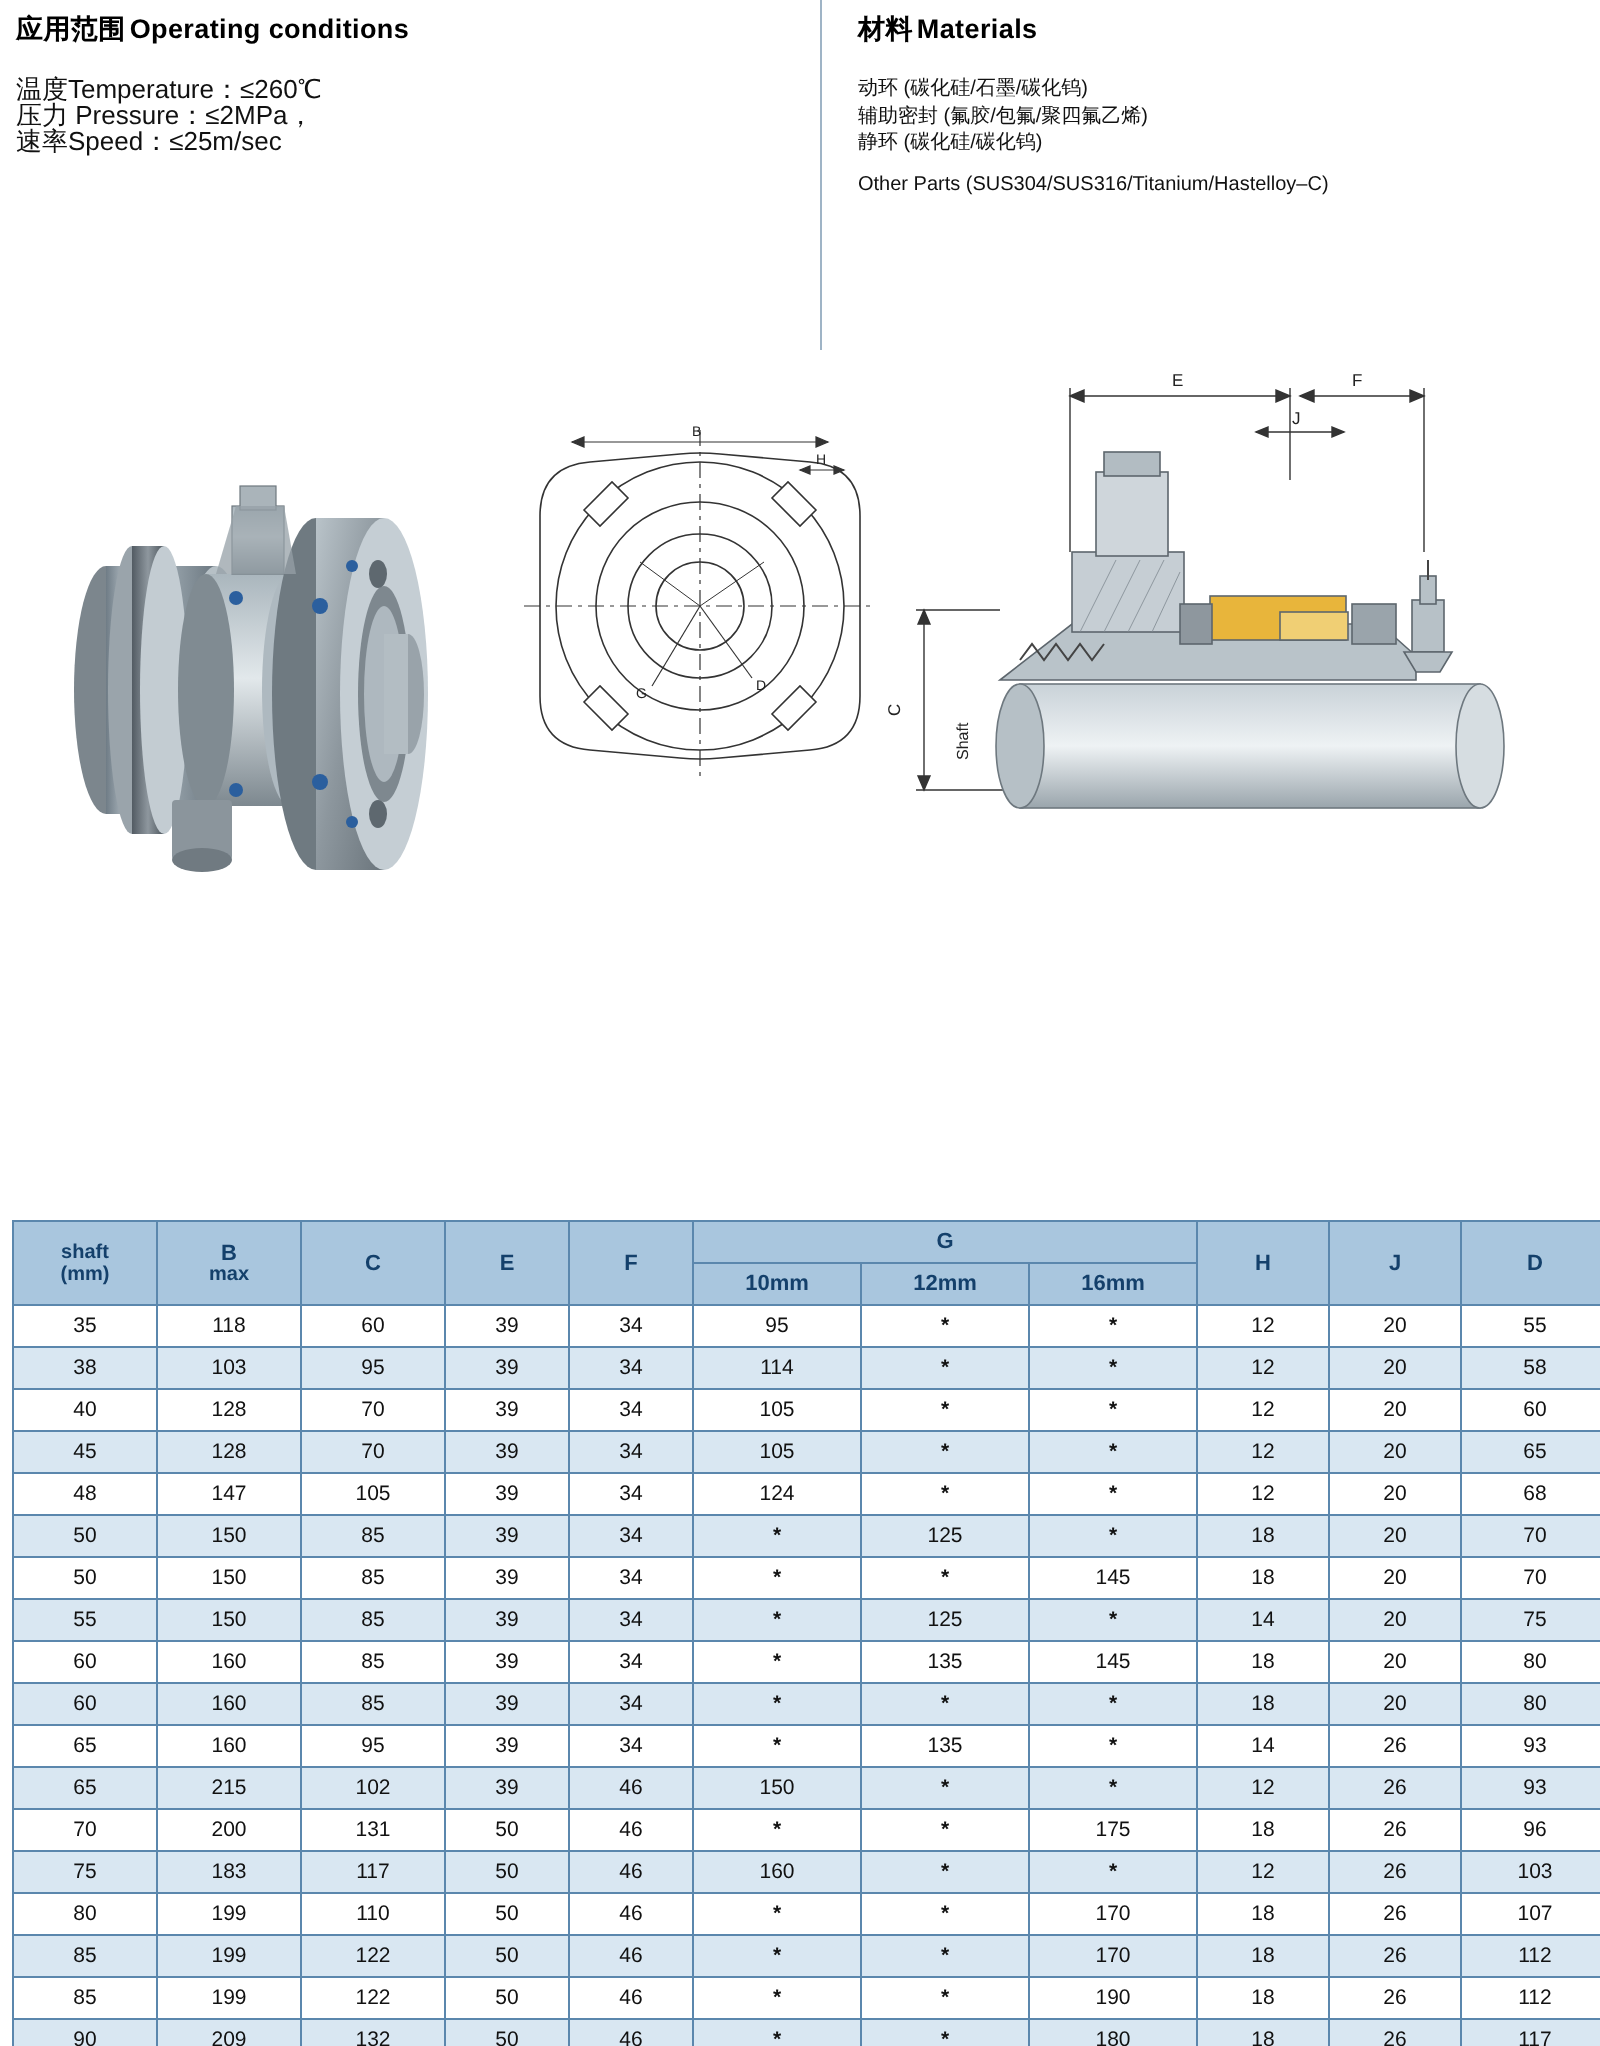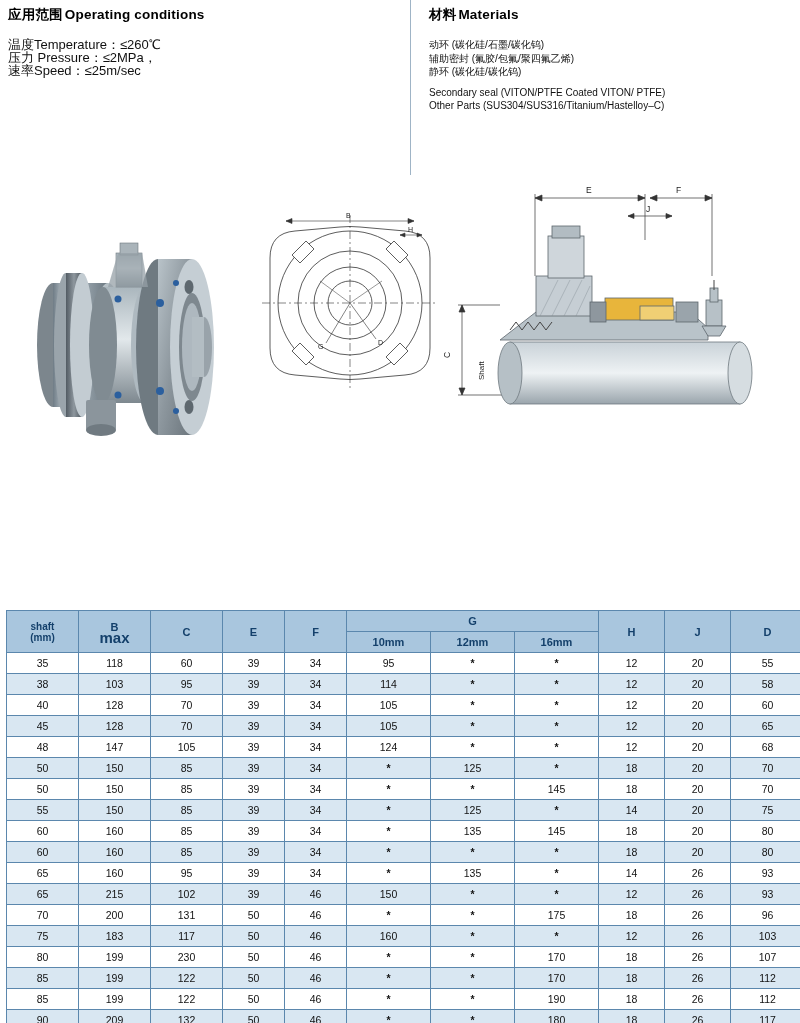--- a/index.html
+++ b/index.html
@@ -102,21 +102,21 @@
   }
   table.dims thead th{
     background:#a9c6de;
     color:#14406b;
     font-weight:bold;
     font-size:11px;
   }
   table.dims tbody tr:nth-child(odd) td{background:#ffffff;}
   table.dims tbody tr:nth-child(even) td{background:#d9e7f2;}
   .shaft-cell{font-size:10px;line-height:11px;}
-  .bmax{font-size:15px;line-height:10px;}
+  .bmax{font-size:10px;line-height:10px;}
   .star{font-weight:bold;}
 </style>
 </head>
 <body>
 
 <div class="top-section">
 
   <div class="col-left">
     <div class="sec-title">
       <span>应用范围</span><span class="en">Operating conditions</span>
@@ -127,21 +127,20 @@
   </div>
 
   <div class="col-right">
     <div class="sec-title">
       <span>材料</span><span class="en">Materials</span>
     </div>
     <div class="mat-line">动环 (碳化硅/石墨/碳化钨)</div>
     <div class="mat-line">辅助密封 (氟胶/包氟/聚四氟乙烯)</div>
     <div class="mat-line">静环 (碳化硅/碳化钨)</div>
     <div class="mat-gap"></div>
-    <div class="mat-line">Secondary seal (VITON/PTFE Coated VITON/ PTFE)</div>
     <div class="mat-line">Other Parts (SUS304/SUS316/Titanium/Hastelloy–C)</div>
   </div>
 </div>
 
 <div class="figures">
 
   <svg class="seal-photo" viewBox="0 0 230 300">
     <defs>
       <linearGradient id="gMetal" x1="0" y1="0" x2="1" y2="0">
         <stop offset="0%" stop-color="#6f7c86"></stop>
@@ -556,21 +555,21 @@
           <td>160</td>
           <td class="star">*</td>
           <td class="star">*</td>
           <td>12</td>
           <td>26</td>
           <td>103</td>
         </tr>
         <tr>
           <td>80</td>
           <td>199</td>
-          <td>230</td>
+          <td>110</td>
           <td>50</td>
           <td>46</td>
           <td class="star">*</td>
           <td class="star">*</td>
           <td>170</td>
           <td>18</td>
           <td>26</td>
           <td>107</td>
         </tr>
         <tr>

